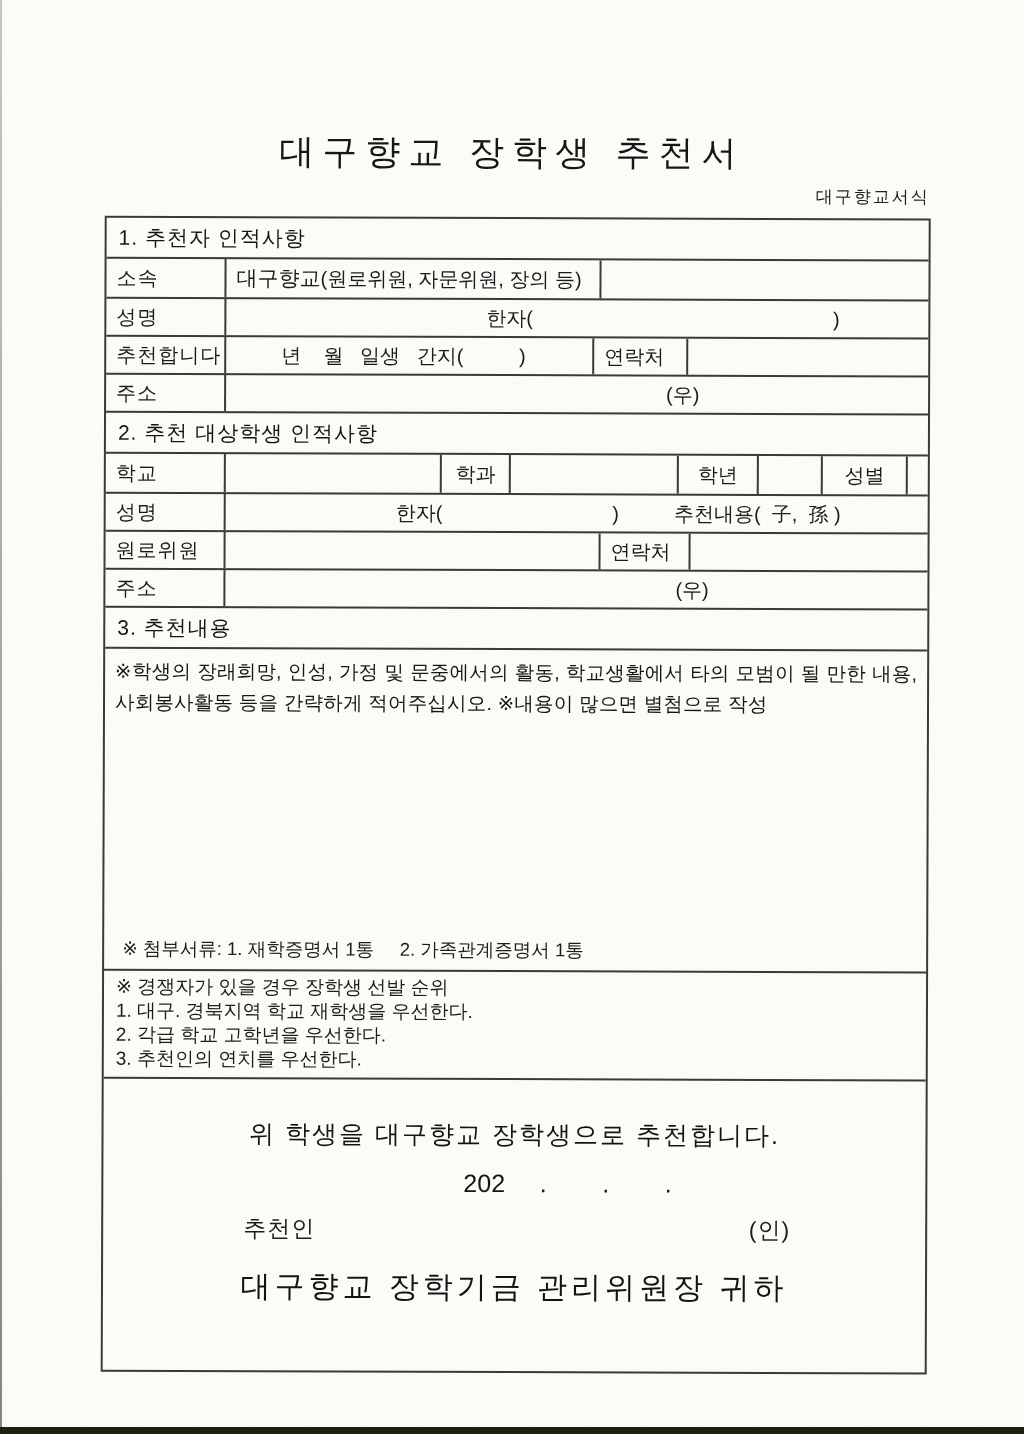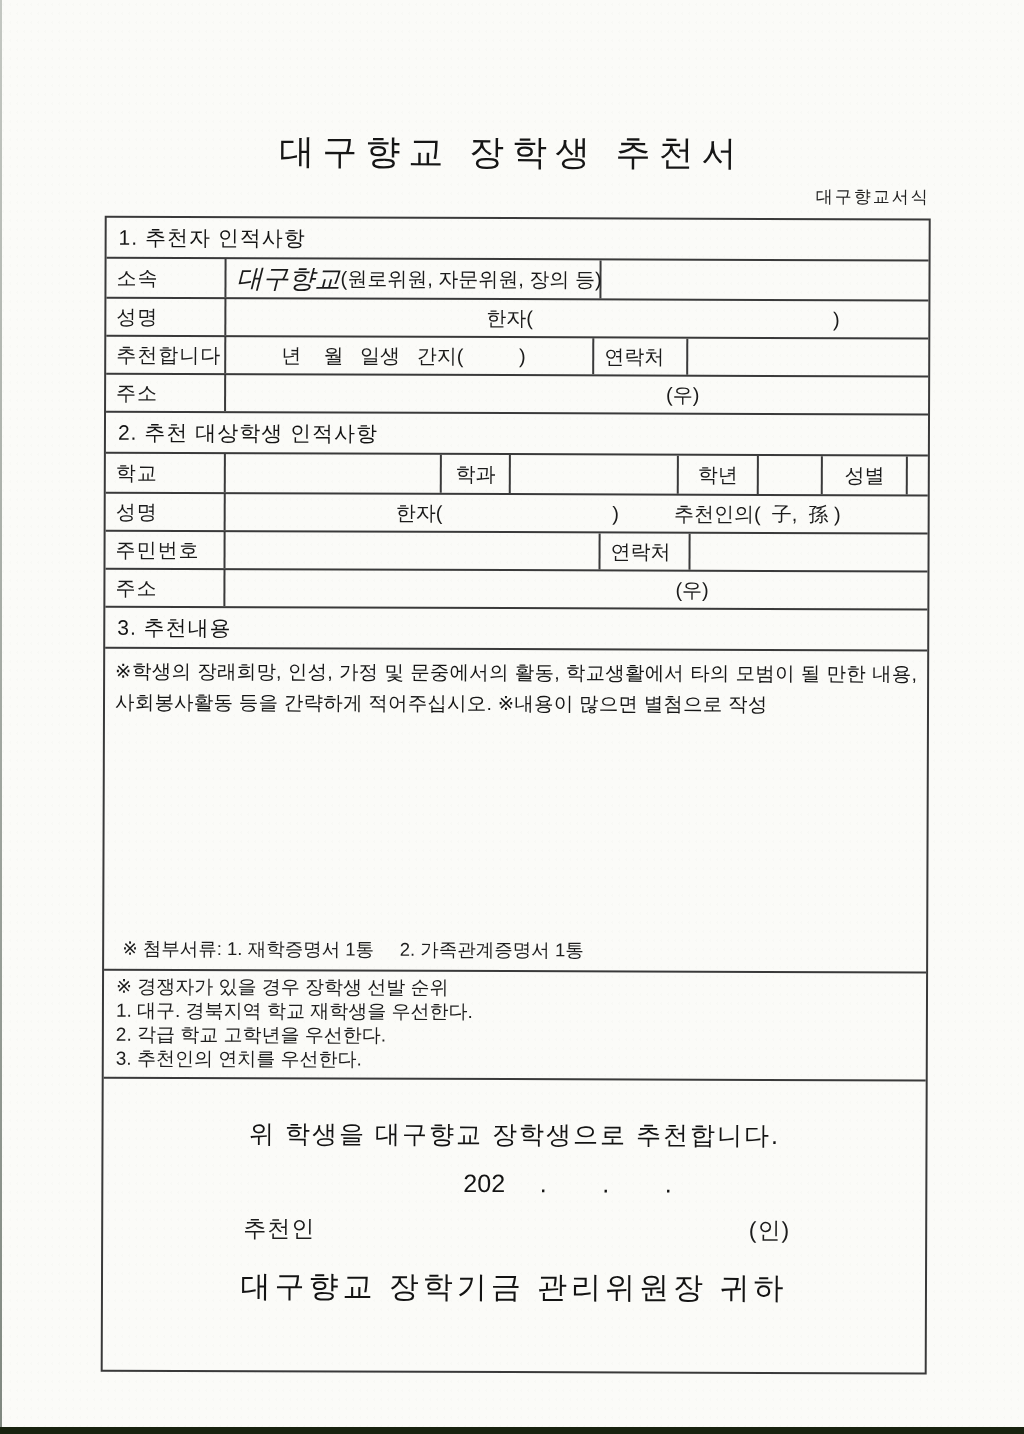--- a/index.html
+++ b/index.html
@@ -134,21 +134,21 @@
   <div class="doc-title">대구향교 장학생 추천서</div>
   <div class="form-code">대구향교서식</div>
 
   <div class="form">
 
     <div class="sec-header">1. 추천자 인적사항</div>
 
     <div class="row h40">
       <div class="cell label-cell">소속</div>
       <div class="cell" style="width:375px;">
-        <span style="font-size:26px;font-style:italic;">대구향교</span><span class="small-note">(원로위원, 자문위원, 장의 등)</span>
+        <span style="font-size:21px;">대구향교</span><span class="small-note">(원로위원, 자문위원, 장의 등)</span>
       </div>
       <div class="cell last grow"></div>
     </div>
 
     <div class="row h38">
       <div class="cell label-cell">성명</div>
       <div class="cell last grow">
         <span style="margin-left:250px;">한자(</span>
         <span style="margin-left:300px;">)</span>
       </div>
@@ -179,26 +179,26 @@
       <div class="cell" style="width:65px;"></div>
       <div class="cell center" style="width:86px; padding:4px 4px;">성별</div>
       <div class="cell last grow"></div>
     </div>
 
     <div class="row h38">
       <div class="cell label-cell">성명</div>
       <div class="cell last grow">
         <span style="margin-left:160px;">한자(</span>
         <span style="margin-left:170px;">)</span>
-        <span style="margin-left:55px;">추천인의(  子,  孫 )</span>
-      </div>
-    </div>
-
-    <div class="row h38">
-      <div class="cell label-cell">주민번호</div>
+        <span style="margin-left:55px;">추천내용(  子,  孫 )</span>
+      </div>
+    </div>
+
+    <div class="row h38">
+      <div class="cell label-cell">원로위원</div>
       <div class="cell" style="width:375px;"></div>
       <div class="cell" style="width:90px;">연락처</div>
       <div class="cell last grow"></div>
     </div>
 
     <div class="row h38">
       <div class="cell label-cell">주소</div>
       <div class="cell last grow">
         <span style="margin-left:440px;">(우)</span>
       </div>

